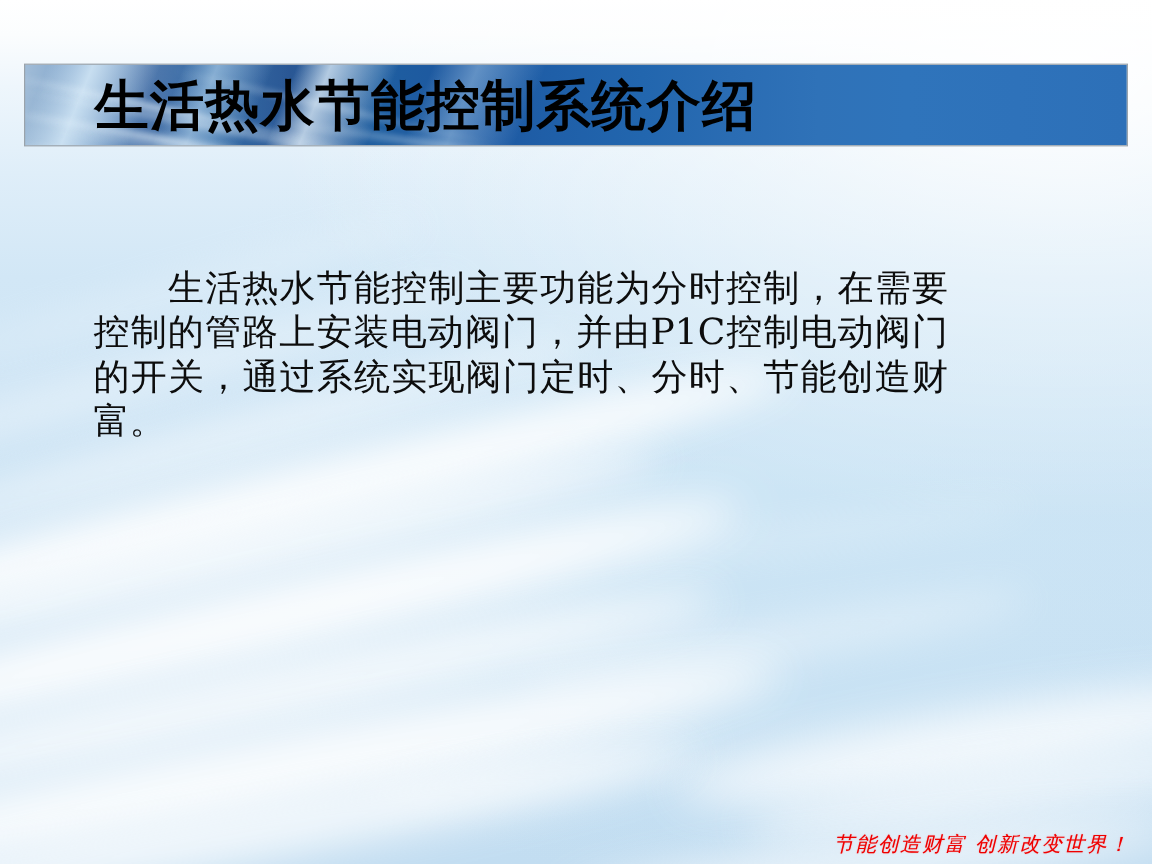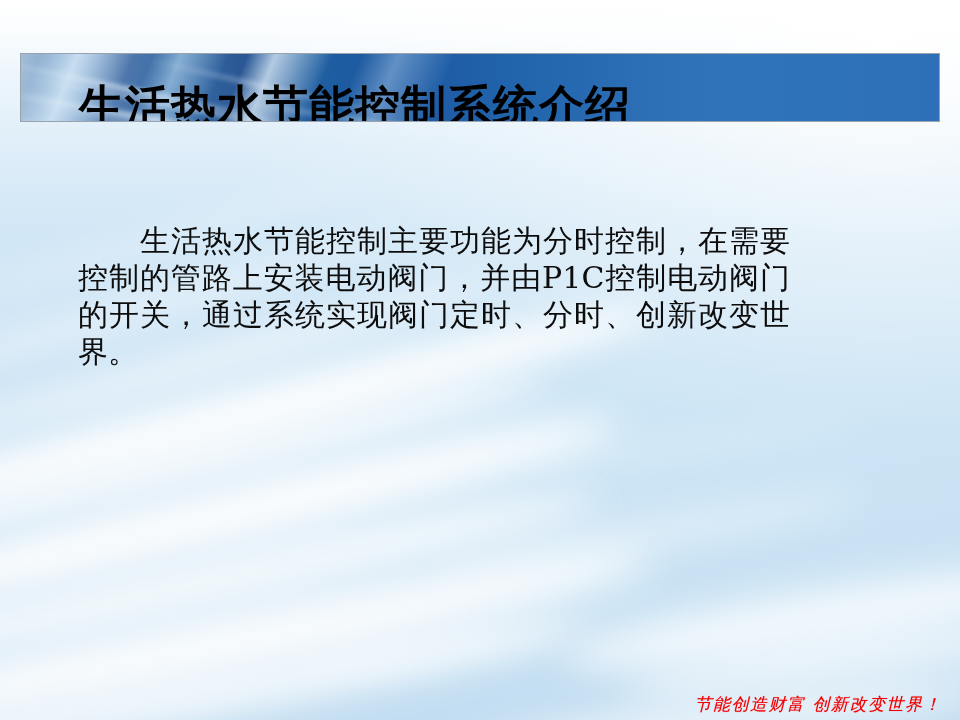--- a/index.html
+++ b/index.html
@@ -100,21 +100,21 @@
         #1d57a0 40%,
         #1f5fa8 48%,
         #2266ae 56%,
         #2a6cb3 64%,
         #2f72b8 72%,
         #2f74bb 80%,
         #2e72ba 90%,
         #2d70b8 100%);
     overflow: hidden;
     display: flex;
-    align-items: flex-start;
+    align-items: center;
   }
   #title-banner .streak {
     position: absolute;
     background: linear-gradient(90deg, rgba(255,255,255,0) 0%, rgba(231,243,252,.85) 45%, rgba(255,255,255,0) 100%);
     filter: blur(2.5px);
     transform-origin: left center;
     pointer-events: none;
   }
   .s1 { left: -20px; top: 6px;  width: 300px; height: 5px; transform: rotate(12deg); opacity: .9; }
   .s2 { left: -10px; top: 18px; width: 360px; height: 4px; transform: rotate(11deg); opacity: .75; }
@@ -198,17 +198,17 @@
     <span class="streak s1"></span>
     <span class="streak s5"></span>
     <span class="streak s2"></span>
     <span class="streak s3"></span>
     <span class="streak s6"></span>
     <span class="streak s4"></span>
     <span class="streak s7"></span>
     <h1 id="title-text">生活热水节能控制系统介绍</h1>
   </div>
 
-  <p id="body-text">生活热水节能控制主要功能为分时控制，在需要控制的管路上安装电动阀门，并由P1C控制电动阀门的开关，通过系统实现阀门定时、分时、创新改变世界。</p>
+  <p id="body-text">生活热水节能控制主要功能为分时控制，在需要控制的管路上安装电动阀门，并由P1C控制电动阀门的开关，通过系统实现阀门定时、分时、节能创造财富。</p>
 
   <div id="footer-slogan">节能创造财富 创新改变世界！</div>
 
 </div>
 
 </body></html>

